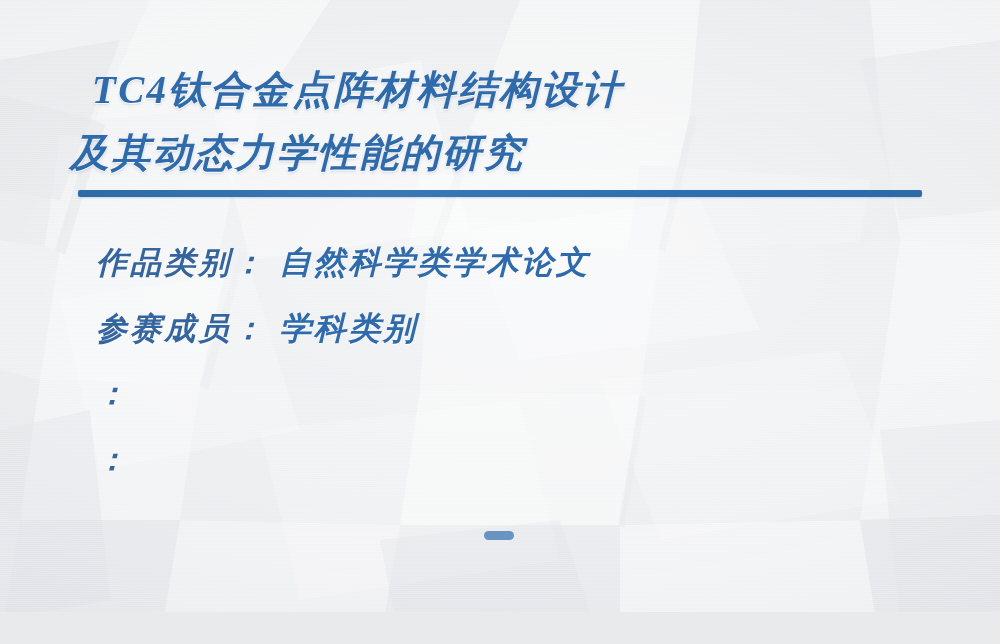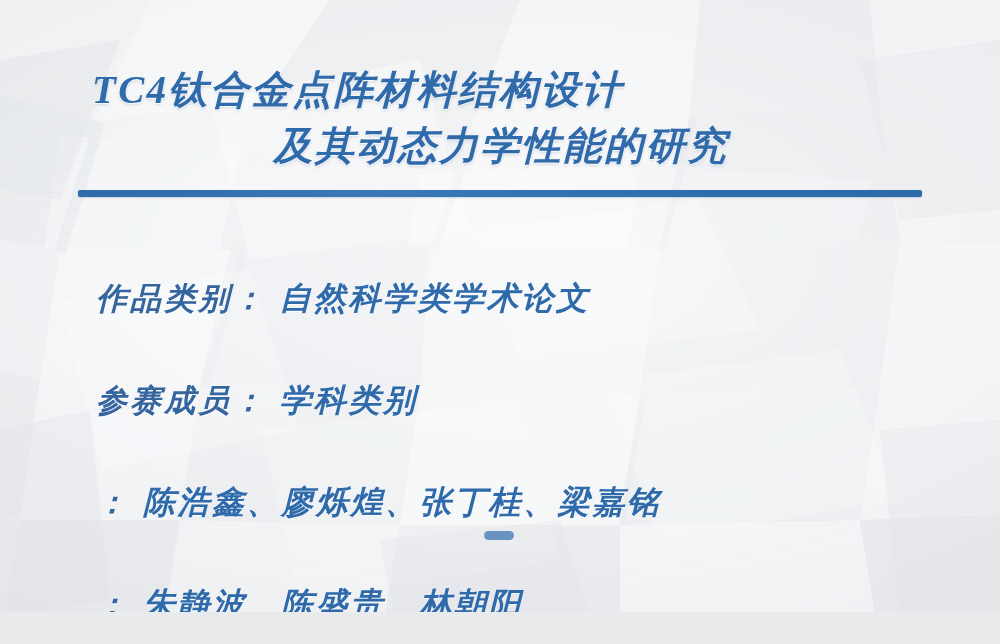--- a/index.html
+++ b/index.html
@@ -76,23 +76,23 @@
     white-space: nowrap;
     text-shadow:
       0 1px 0 rgba(255,255,255,0.85),
       0 2px 3px rgba(140,160,185,0.35);
   }
   .title-line-1 {
     text-align: left;
     padding-left: 22px;
   }
   .title-line-2 {
-    text-align: center;
+    text-align: left;
     padding-right: 8px;
-    margin-top: 0;
+    margin-top: 7px;
   }
 
   
   #divider {
     position: absolute;
     left: 78px;
     top: 190px;
     width: 844px;
     height: 7px;
     background: linear-gradient(90deg, #2e6aa8 0%, #3a79b6 35%, #2f6fae 70%, #2c6aa8 100%);
@@ -105,21 +105,20 @@
     position: absolute;
     left: 96px;
     top: 240px;
     width: 860px;
   }
   .info-row {
     display: flex;
     align-items: baseline;
     height: 66px;
     white-space: nowrap;
-    margin-top: 36px;
   }
   .info-label {
     color: #35659e;
     font-size: 31px;
     line-height: 44px;
     letter-spacing: 0.10em;
     text-shadow: 0 1px 0 rgba(255,255,255,0.8);
   }
   .info-colon {
     color: #35659e;
@@ -245,26 +244,24 @@
       </div>
 
       <div class="info-row">
         <span class="hand info-label">参赛成员</span>
         <span class="hand info-colon">：</span>
         <span class="hand info-value">学科类别</span>
       </div>
 
       <div class="info-row">
         <span class="hand info-colon">：</span>
-        <span class="hand info-value">陈浩鑫、廖烁煌、张丁桂、梁嘉铭</span>
-      </div>
-
-      <div class="info-row">
-        <span class="hand info-colon">：</span>
-        <span class="hand info-value">朱静波、陈盛贵、林朝阳</span>
+      </div>
+
+      <div class="info-row">
+        <span class="hand info-colon">：</span>
       </div>
 
     </div>
 
     <div id="bottom-dash"></div>
 
   </div>
 </div>
 
 </body></html>

